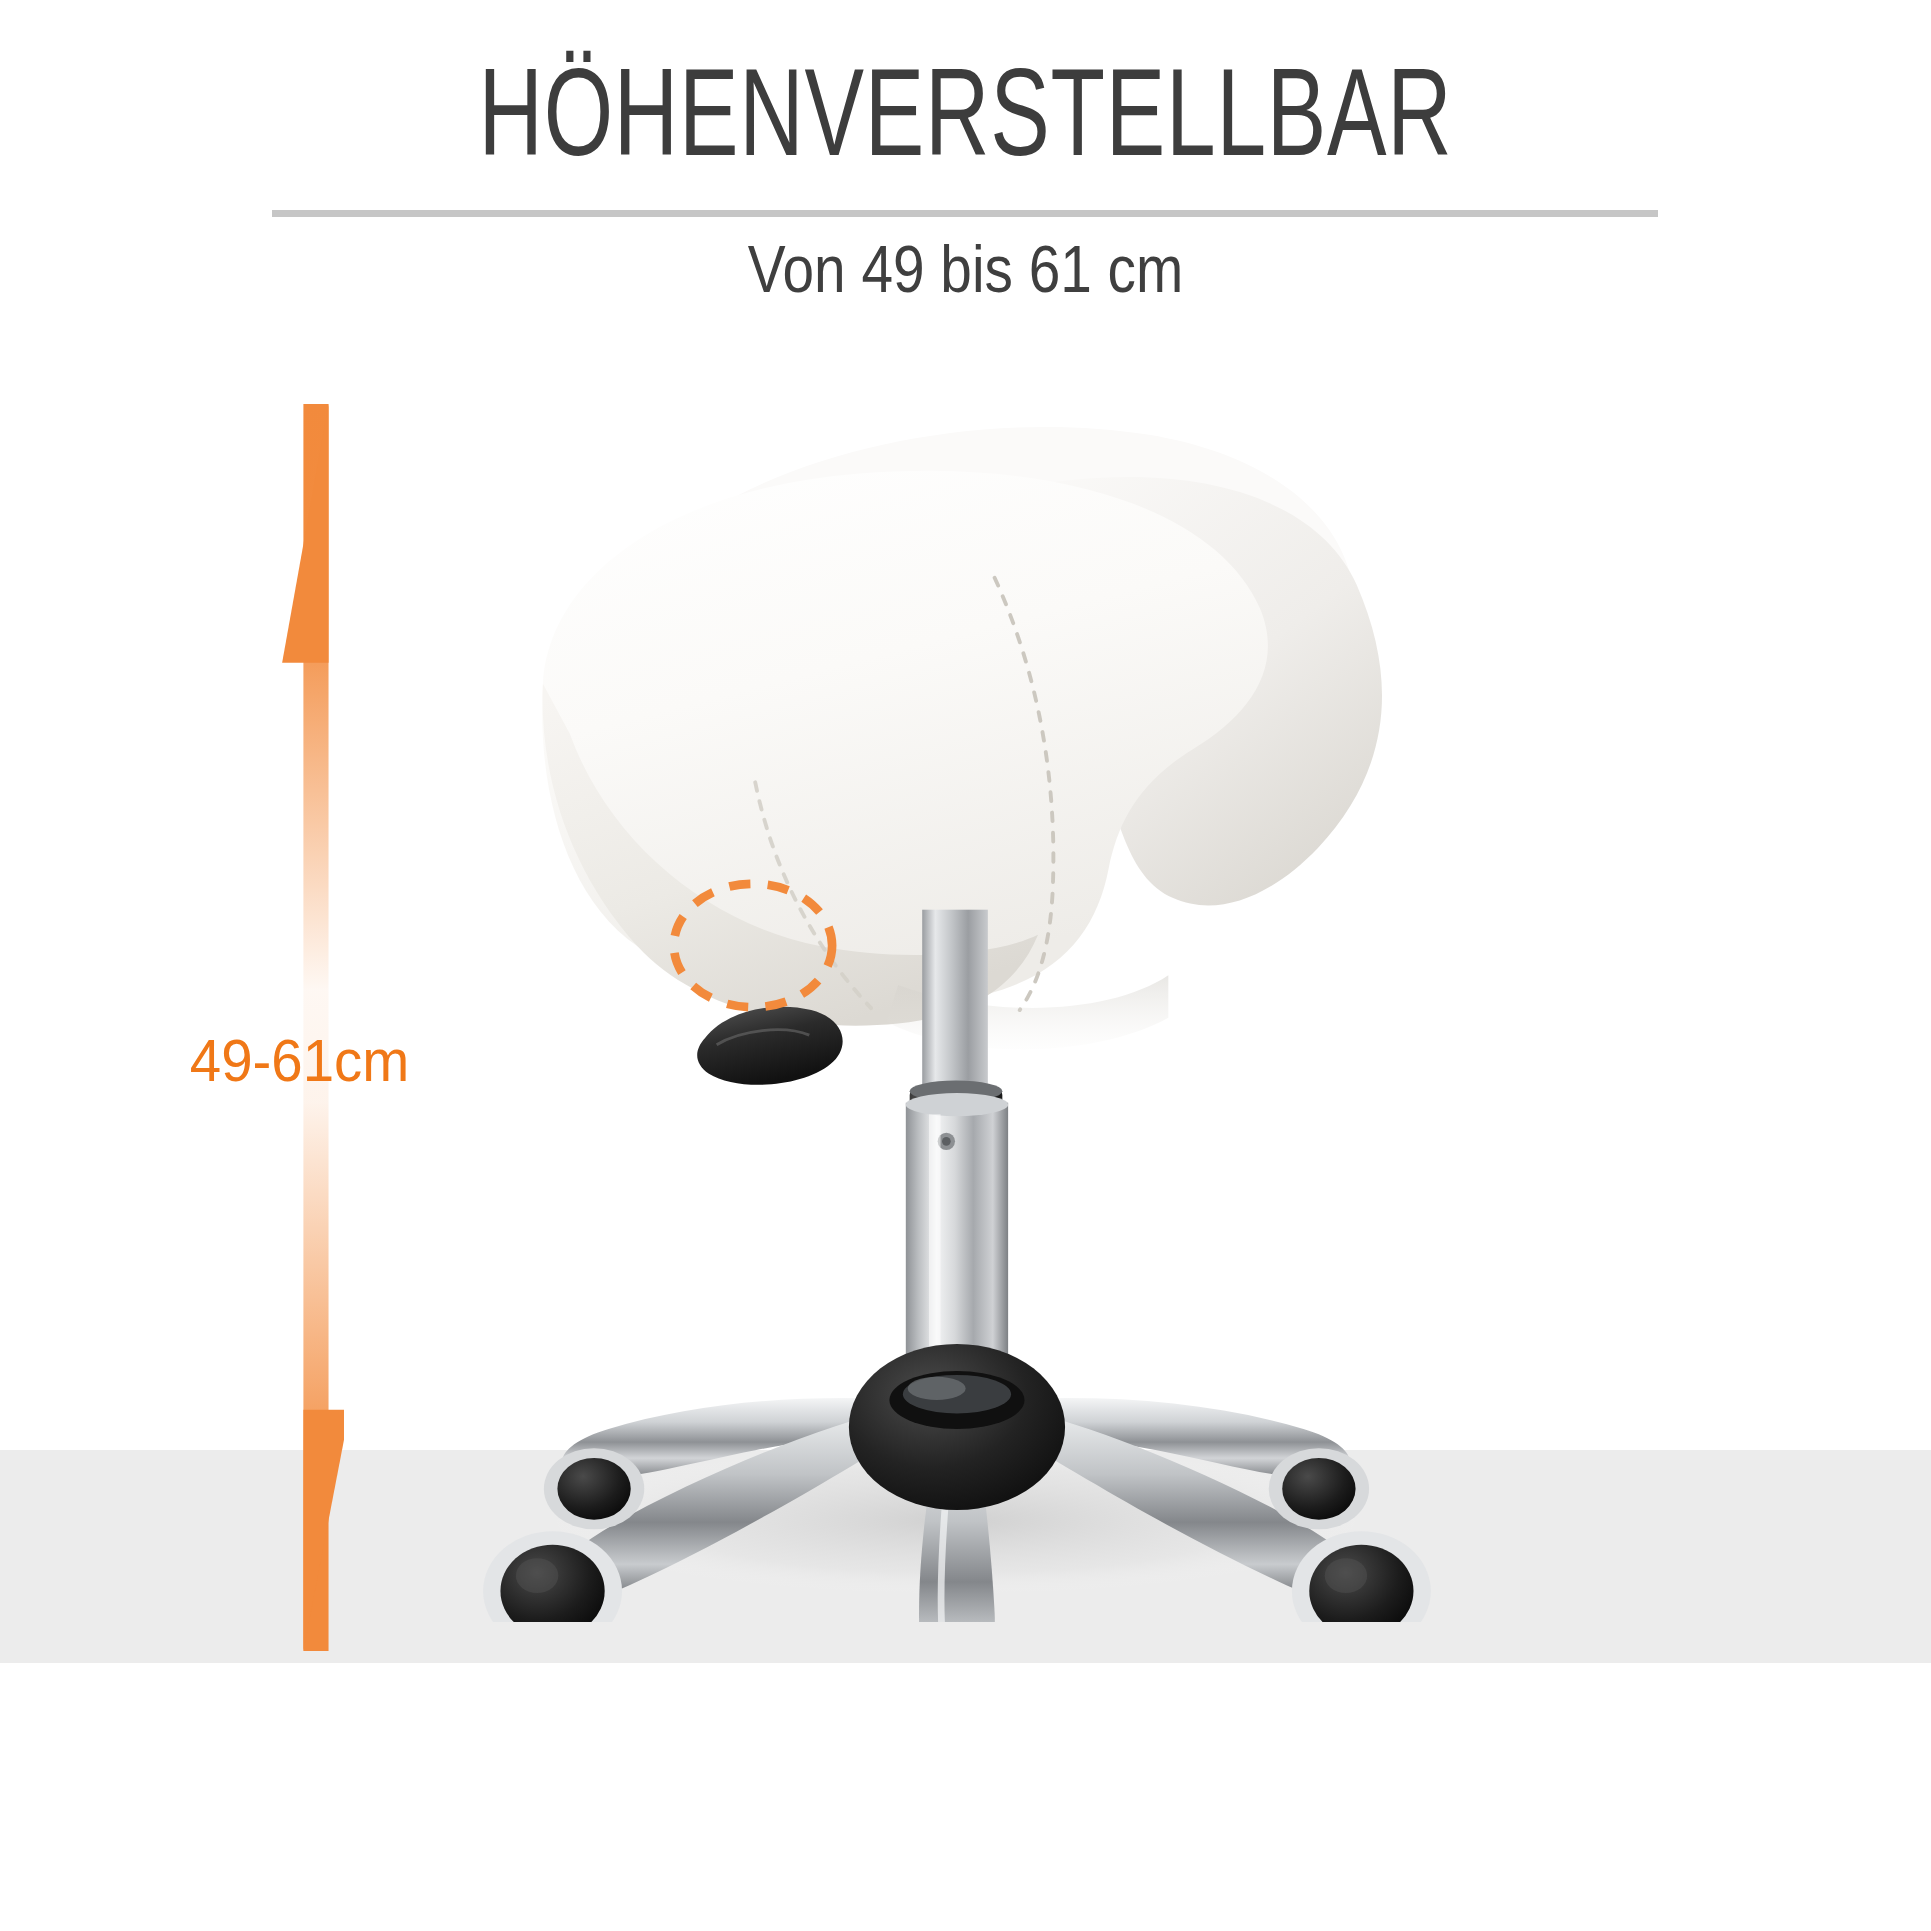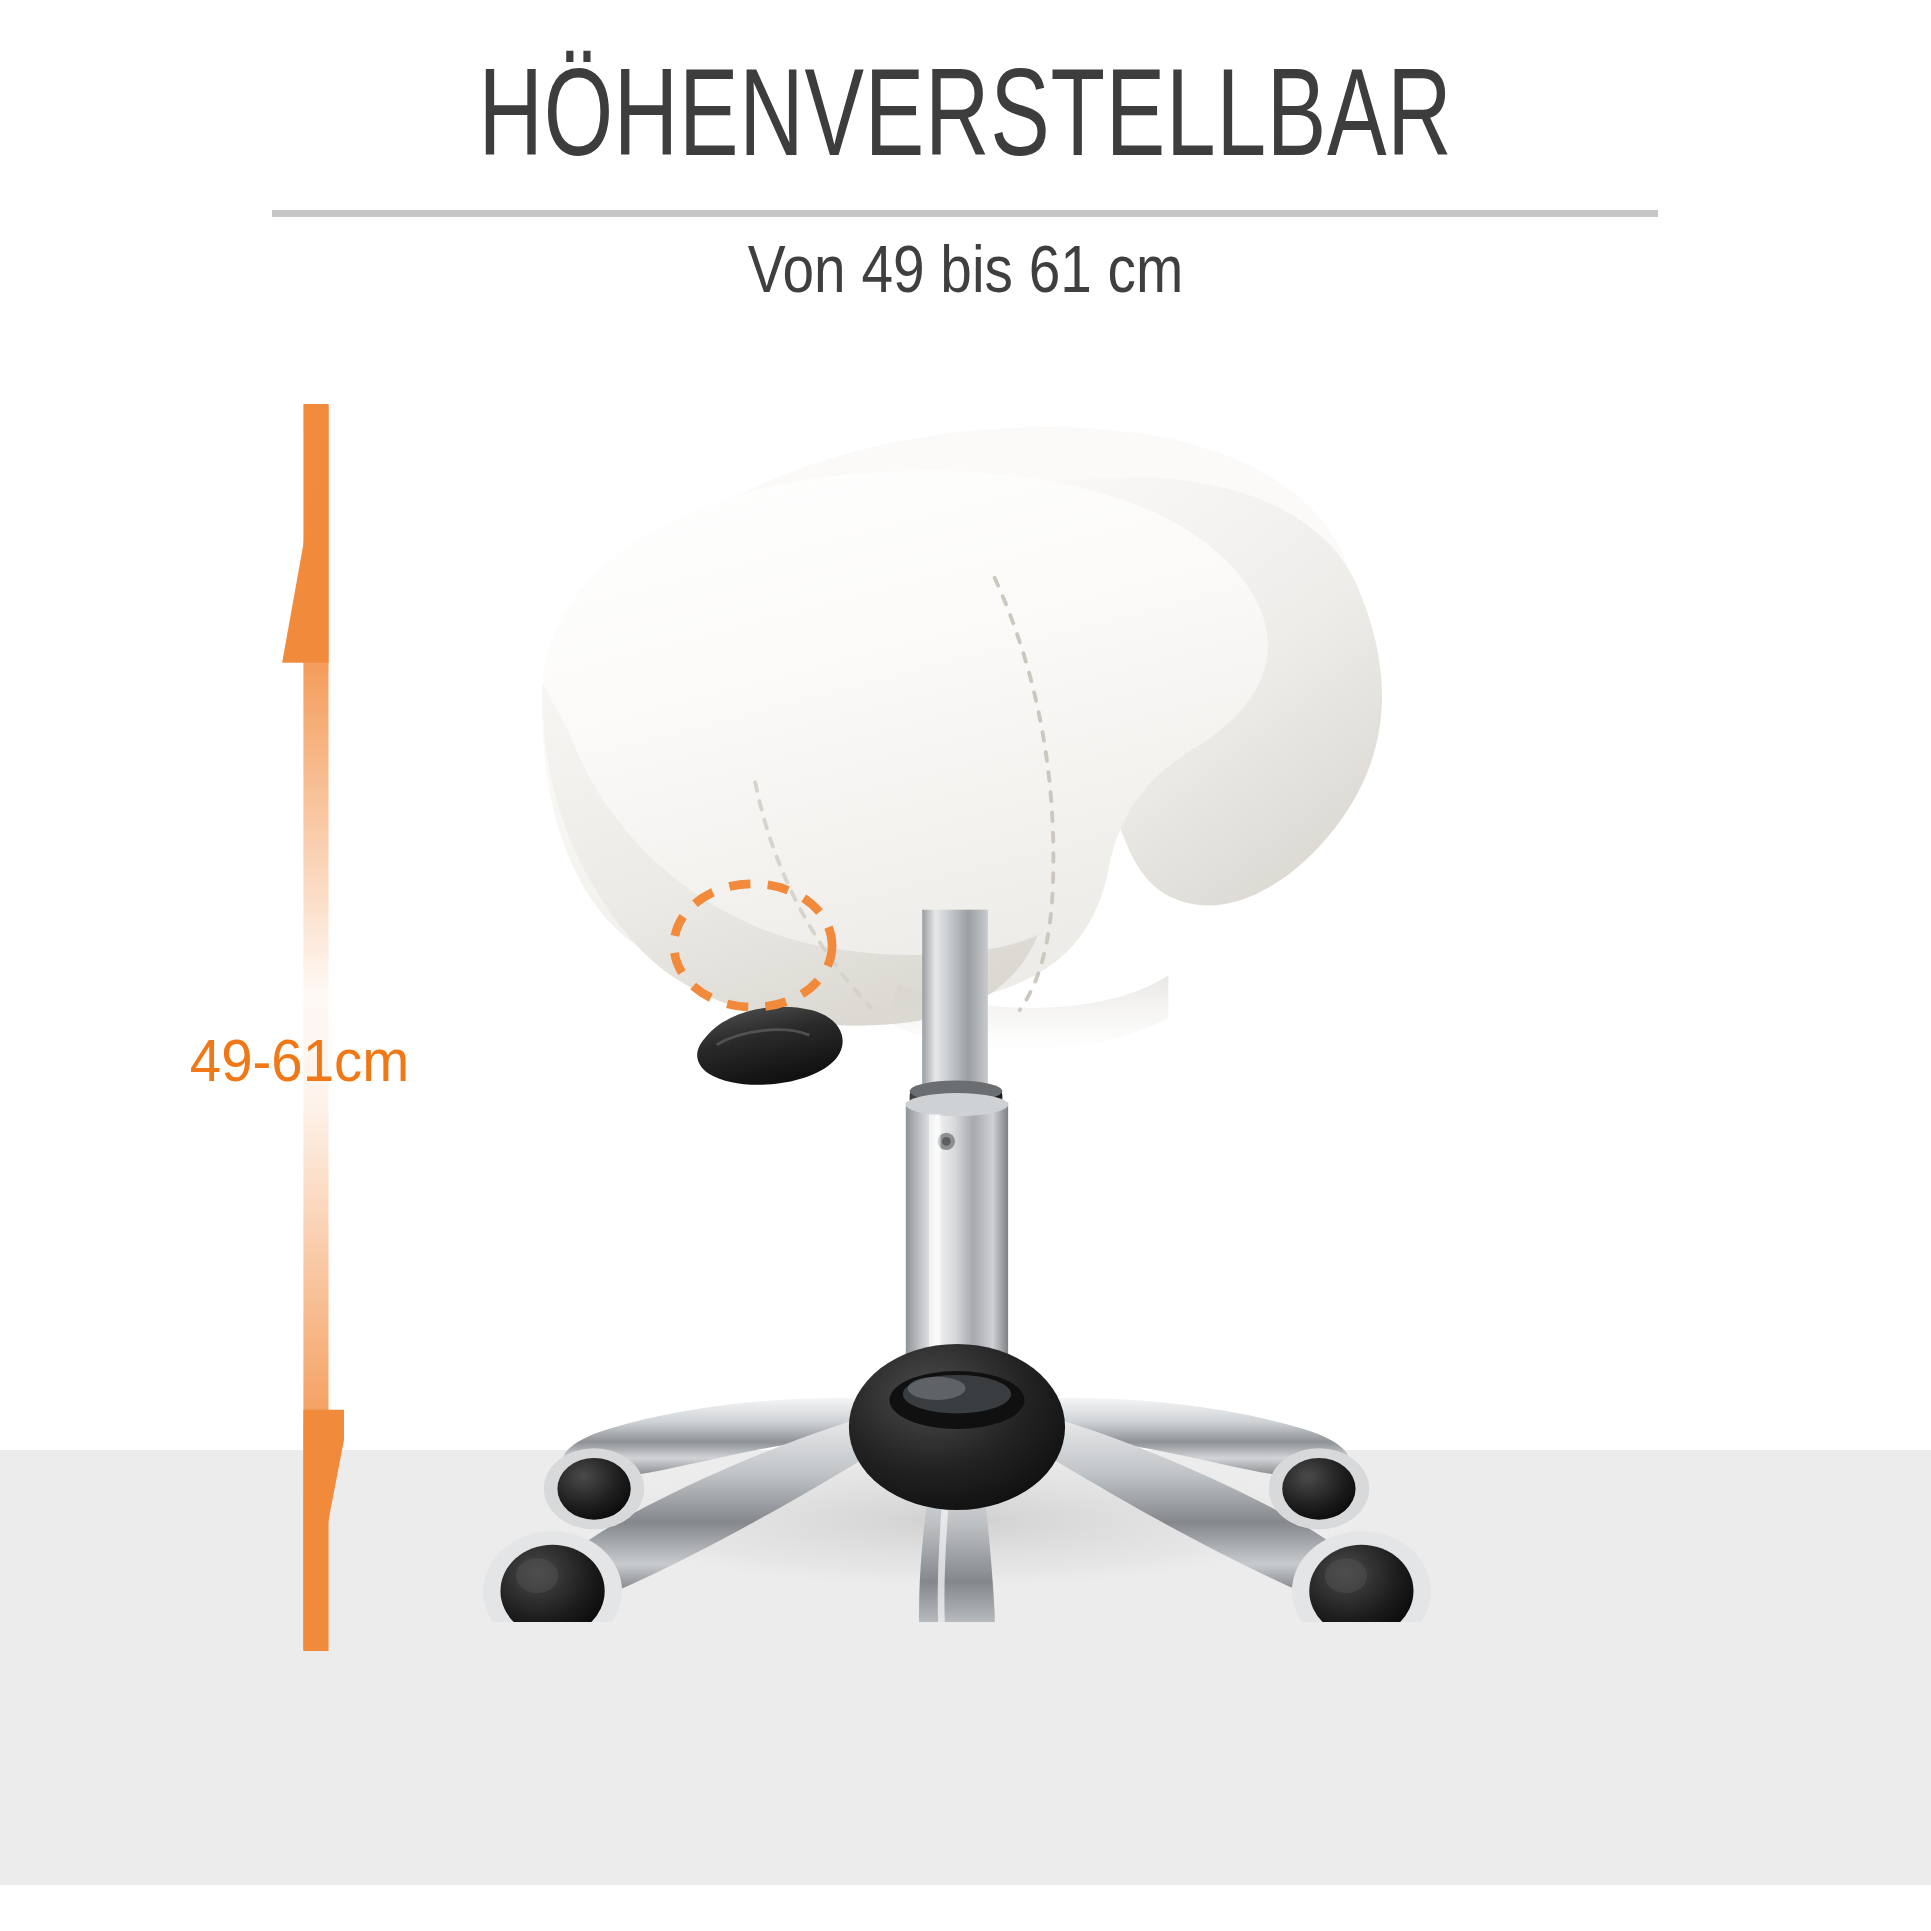--- a/index.html
+++ b/index.html
@@ -3,21 +3,21 @@
 <meta charset="utf-8">
 <style>
   html, body {
     margin: 0;
     padding: 0;
     background: #ffffff;
   }
   #stage {
     position: relative;
     width: 1931px;
-    height: 1885px;
+    height: 1663px;
     background: #ffffff;
     overflow: hidden;
     font-family: "Liberation Sans", sans-serif;
   }
 
   
   #floor {
     position: absolute;
     left: 0;
     top: 1450px;

